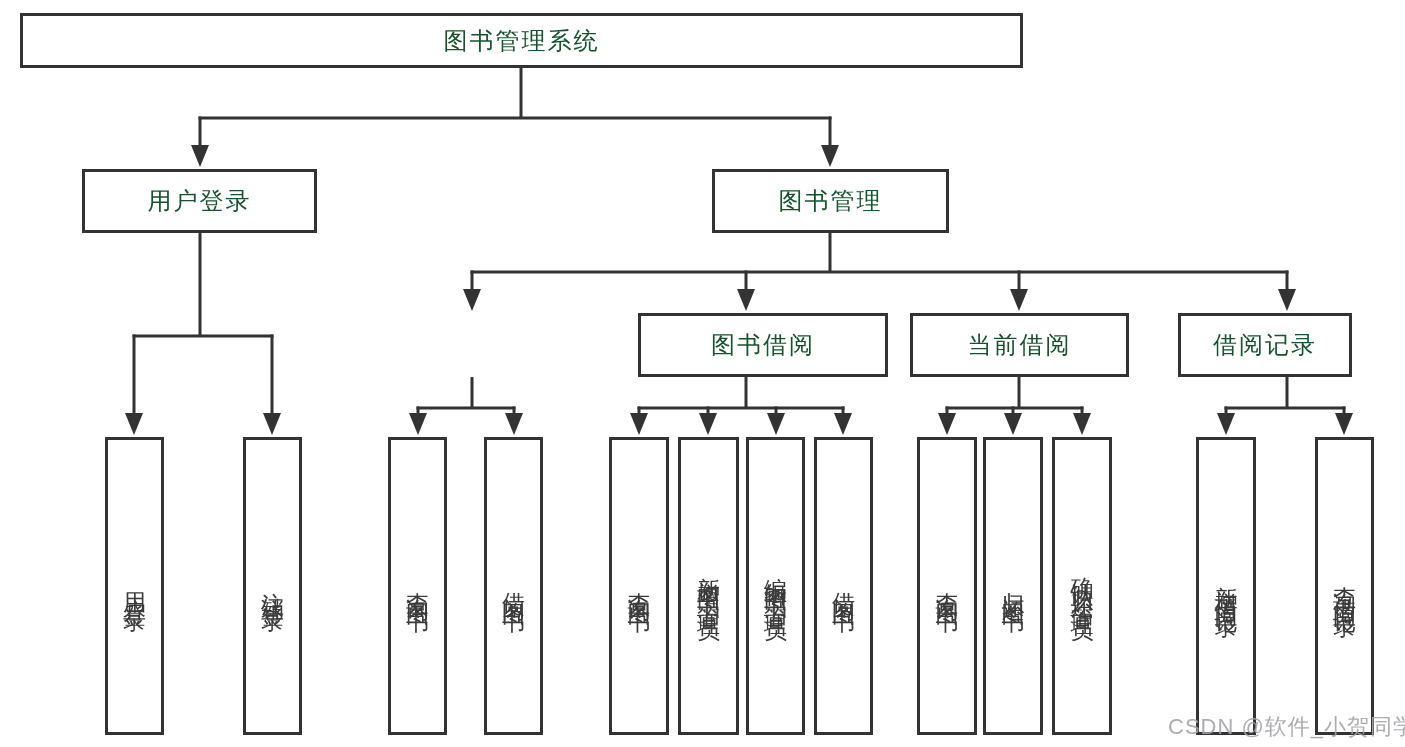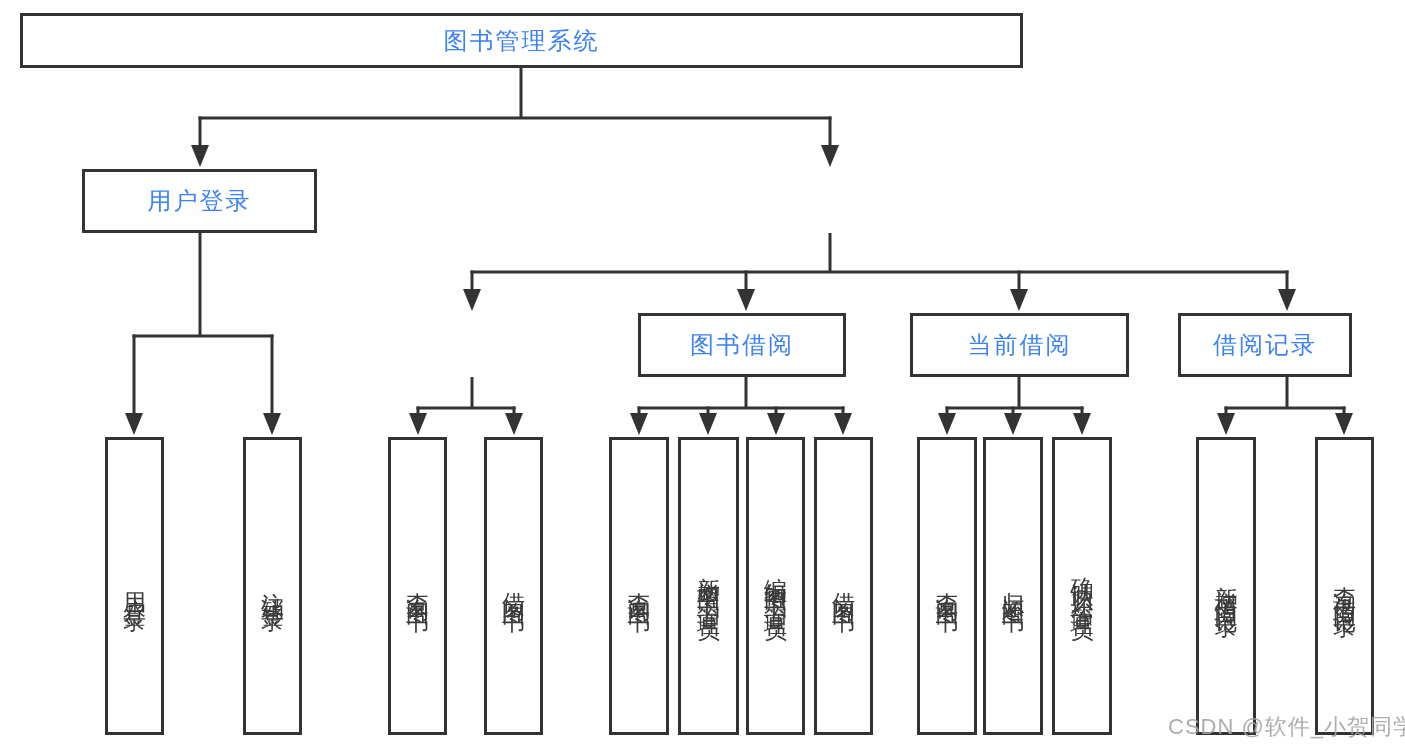--- a/index.html
+++ b/index.html
@@ -29,27 +29,27 @@
     background: #ffffff;
     display: flex;
     align-items: center;
     justify-content: center;
     color: #3a3a3a;
   }
   .h-label {
     font-size: 24px;
     letter-spacing: 2px;
     white-space: nowrap;
-    color: #3b82f6;
+    color: #14532d;
   }
   .root-node   { left: 20px;  top: 13px;  width: 1003px; height: 55px; }
   .lvl2-a      { left: 82px;  top: 169px; width: 235px;  height: 64px; }
   .lvl2-b      { left: 712px; top: 169px; width: 237px;  height: 64px; }
   .lvl3-a      { left: 363px; top: 313px; width: 219px;  height: 64px; }
-  .lvl3-b      { left: 638px; top: 313px; width: 208px;  height: 64px; text-align: right; }
+  .lvl3-b      { left: 638px; top: 313px; width: 250px;  height: 64px; text-align: right; }
   .lvl3-c      { left: 910px; top: 313px; width: 219px;  height: 64px; }
   .lvl3-d      { left: 1178px;top: 313px; width: 174px;  height: 64px; }
   .leaf {
     top: 437px;
     height: 298px;
     border-width: 3px;
   }
   .v-label {
     writing-mode: vertical-rl;
     text-orientation: mixed;
@@ -173,20 +173,23 @@
     </g>
   </svg>
 
   <div class="node root-node">
     <span class="h-label">图书管理系统</span>
   </div>
 
   <div class="node lvl2-a">
     <span class="h-label">用户登录</span>
   </div>
+  <div class="node lvl2-b">
+    <span class="h-label">图书管理</span>
+  </div>
 
   <div class="node lvl3-b">
     <span class="h-label">图书借阅</span>
   </div>
   <div class="node lvl3-c">
     <span class="h-label">当前借阅</span>
   </div>
   <div class="node lvl3-d">
     <span class="h-label">借阅记录</span>
   </div>

